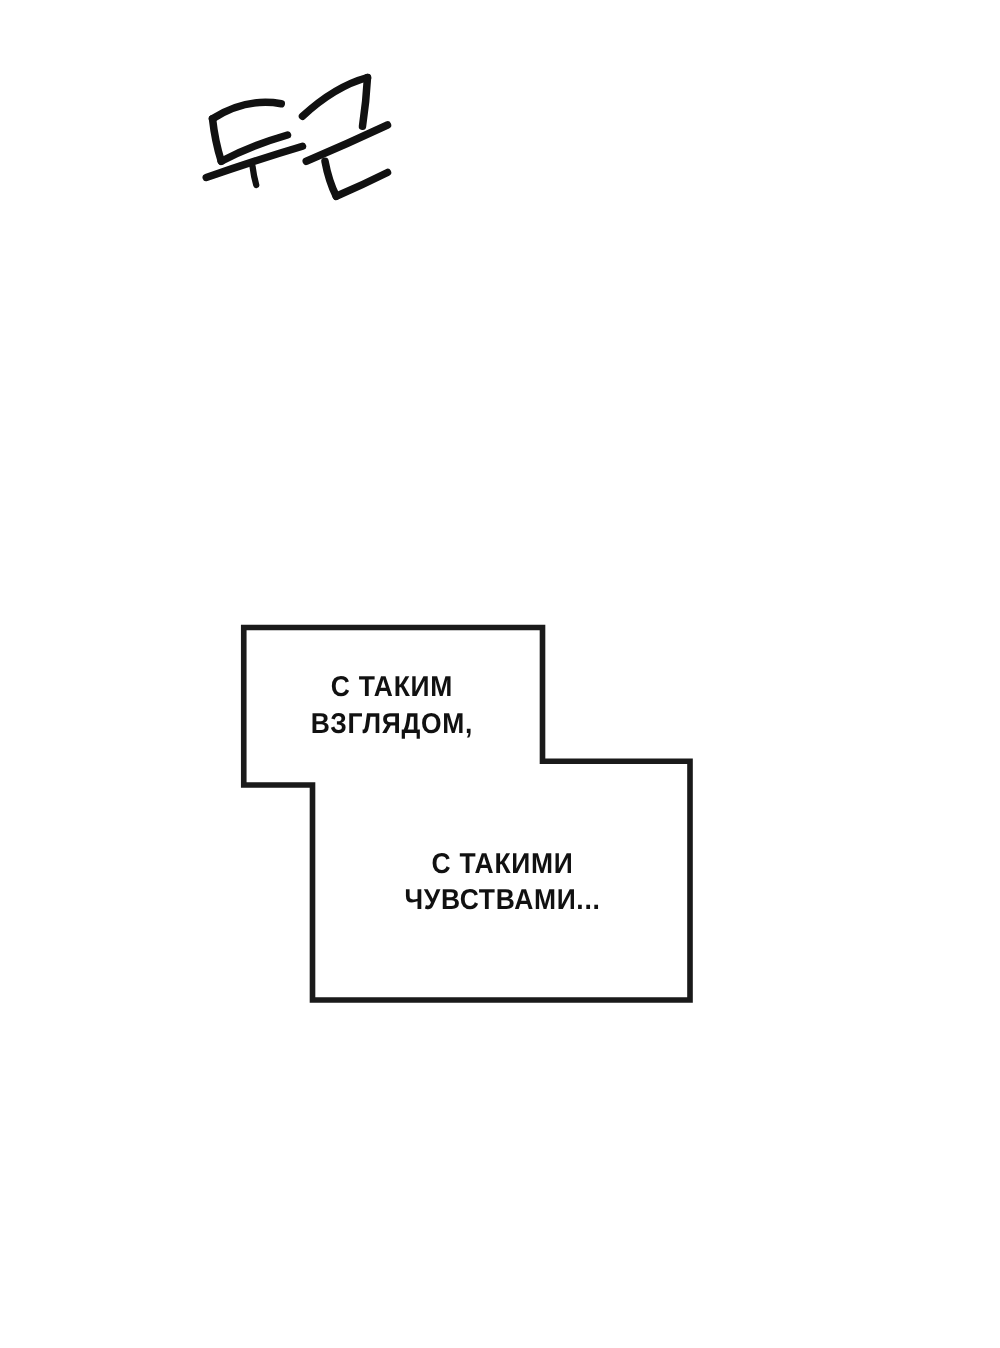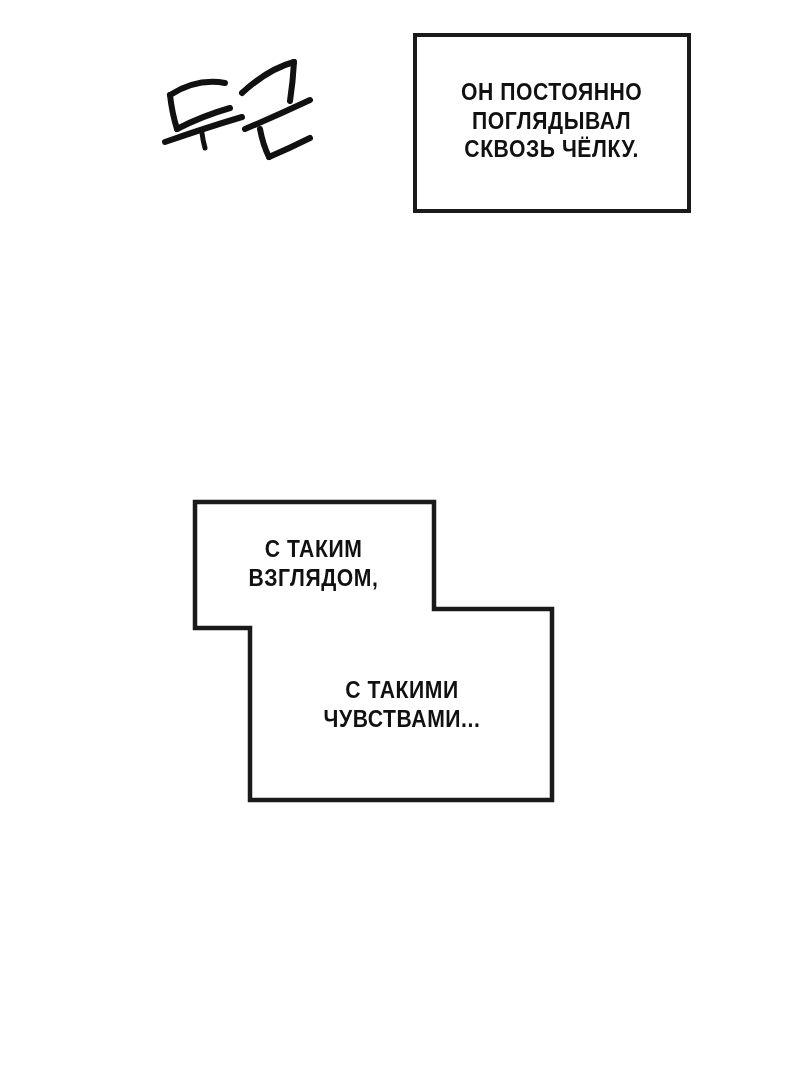--- a/index.html
+++ b/index.html
@@ -121,25 +121,20 @@
       <g>
         <path d="M92 48 Q118 24 144 17" stroke-width="6"></path>
         <path d="M144 17 Q143 36 140 56" stroke-width="6"></path>
         <path d="M95 84 Q128 70 160 55" stroke-width="6"></path>
         <path d="M110 84 Q113 100 119 112" stroke-width="6"></path>
         <path d="M119 112 Q140 103 160 93" stroke-width="6"></path>
       </g>
     </svg>
   </div>
 
-  <div class="balloon-rect">
-    <div class="ltr rect-text">ОН ПОСТОЯННО
-ПОГЛЯДЫВАЛ
-СКВОЗЬ ЧЁЛКУ.</div>
-  </div>
 
   <div class="balloon-step">
     <svg viewBox="0 0 361 302" xmlns="http://www.w3.org/2000/svg">
       <path d="M2 2 H241 V109 H359 V300 H57 V128 H2 Z" fill="#ffffff" stroke="#1a1a1a" stroke-width="4.5" stroke-linejoin="miter"></path>
     </svg>
   </div>
 
   <div class="ltr step-text step-text-upper">С ТАКИМ
 ВЗГЛЯДОМ,</div>
 

